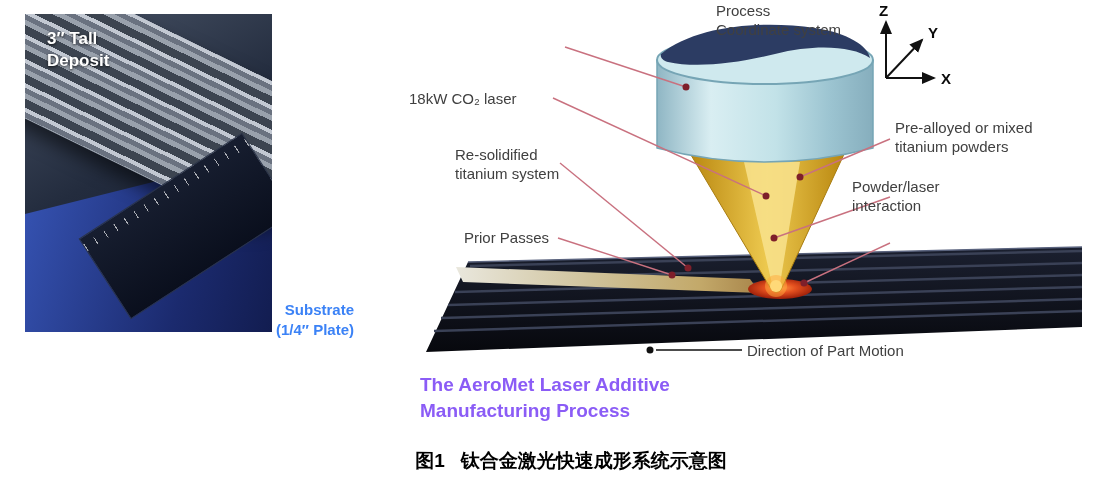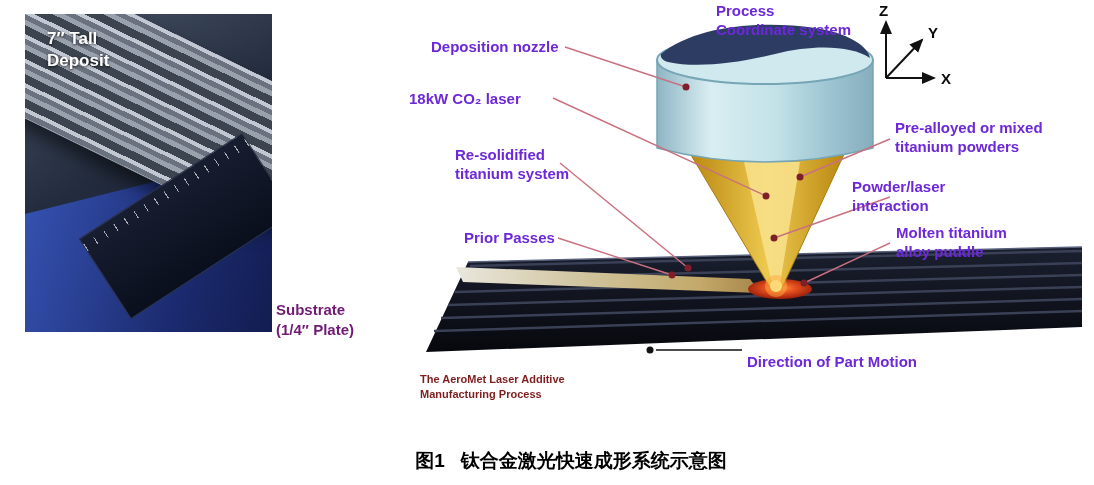--- a/index.html
+++ b/index.html
@@ -39,33 +39,34 @@
     background: repeating-linear-gradient(to right,
       rgba(255,255,255,.65) 0 1px, transparent 1px 12px);
   }
   .photo-label {
     position: absolute; left: 22px; top: 14px;
     color: #ffffff; font-size: 17px; font-weight: 700; line-height: 1.3;
     white-space: pre-line; text-shadow: 0 1px 3px rgba(0,0,0,.8);
   }
   .substrate-label {
     position: absolute; left: 276px; top: 300px;
-    color: #701a75; font-size: 15px; font-weight: 700; line-height: 1.3;
+    color: #3b82f6; font-size: 15px; font-weight: 700; line-height: 1.3;
     white-space: pre-line;
+    text-align: right;
   }
 
   
   .lbl {
-    position: absolute; color: #6d28d9; font-size: 15px; font-weight: 700;
+    position: absolute; color: #404040; font-size: 15px; font-weight: 400;
     line-height: 1.25; white-space: pre-line;
   }
   .axis-lbl { position: absolute; color: #0a0a0a; font-size: 15px; font-weight: 700; }
   .proc-title {
     position: absolute; left: 420px; top: 372px;
-    color: #7f1d1d; font-size: 11px; font-weight: 700; line-height: 1.35;
+    color: #8b5cf6; font-size: 19px; font-weight: 700; line-height: 1.35;
     white-space: pre-line;
   }
 
   
   .caption {
     position: absolute; left: 0; top: 448px; width: 1094px;
     text-align: center; font-size: 19px; font-weight: 700; color: #000; padding-left: 48px;
   }
   .caption .fig-num { margin-right: 16px; }
 
@@ -76,21 +77,21 @@
 
 <div class="page">
 
   <div class="photo">
     <div class="photo-corner"></div>
     <div class="photo-substrate"></div>
     <div class="photo-deposit"></div>
     <div class="photo-ruler">
       <div class="ruler-ticks"></div>
     </div>
-    <div class="photo-label">7″ Tall
+    <div class="photo-label">3″ Tall
 Deposit</div>
   </div>
   <div class="substrate-label">Substrate
 (1/4″ Plate)</div>
 
   <svg class="diagram" width="1094" height="485" viewBox="0 0 1094 485">
     <defs>
       <linearGradient id="bodyGrad" x1="0" y1="0" x2="1" y2="0">
         <stop offset="0" stop-color="#8fb6c4"></stop>
         <stop offset="0.25" stop-color="#d9eef2"></stop>
@@ -179,34 +180,31 @@
       <circle cx="650" cy="350" r="3.5" fill="#111111"></circle>
     </g>
   </svg>
 
   <div class="lbl" style="left:716px; top:2px;">Process
 Coordinate system</div>
   <div class="axis-lbl" style="left:879px; top:2px;">Z</div>
   <div class="axis-lbl" style="left:928px; top:24px;">Y</div>
   <div class="axis-lbl" style="left:941px; top:70px;">X</div>
 
-  <div class="lbl" style="left:431px; top:38px;">Deposition nozzle</div>
   <div class="lbl" style="left:409px; top:90px;">18kW CO₂ laser</div>
   <div class="lbl" style="left:455px; top:146px;">Re-solidified
 titanium system</div>
   <div class="lbl" style="left:464px; top:229px;">Prior Passes</div>
 
   <div class="lbl" style="left:895px; top:119px;">Pre-alloyed or mixed
 titanium powders</div>
   <div class="lbl" style="left:852px; top:178px;">Powder/laser
 interaction</div>
-  <div class="lbl" style="left:896px; top:224px;">Molten titanium
-alloy puddle</div>
-
-  <div class="lbl" style="left:747px; top:342px;margin-top:11px;">Direction of Part Motion</div>
+
+  <div class="lbl" style="left:747px; top:342px;">Direction of Part Motion</div>
 
   <div class="proc-title">The AeroMet Laser Additive
 Manufacturing Process</div>
 
   <div class="caption">
     <span class="fig-num">图1</span><span>钛合金激光快速成形系统示意图</span>
   </div>
 
 </div>
 

